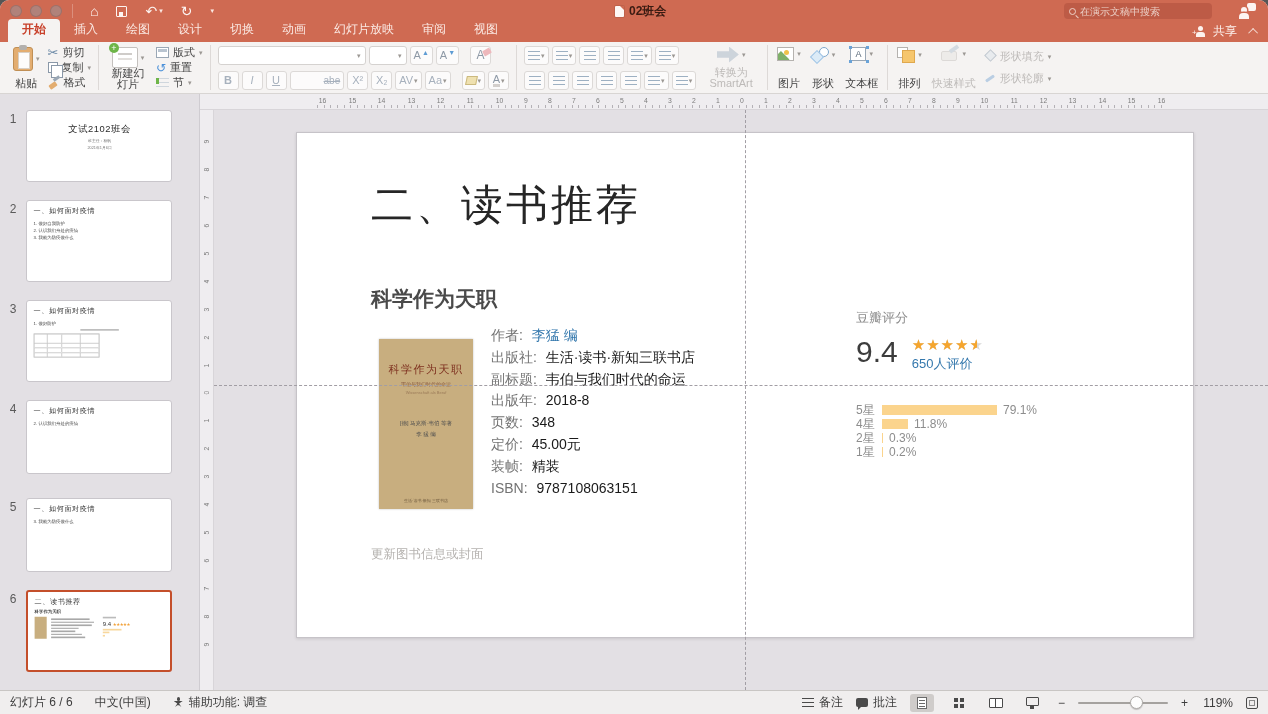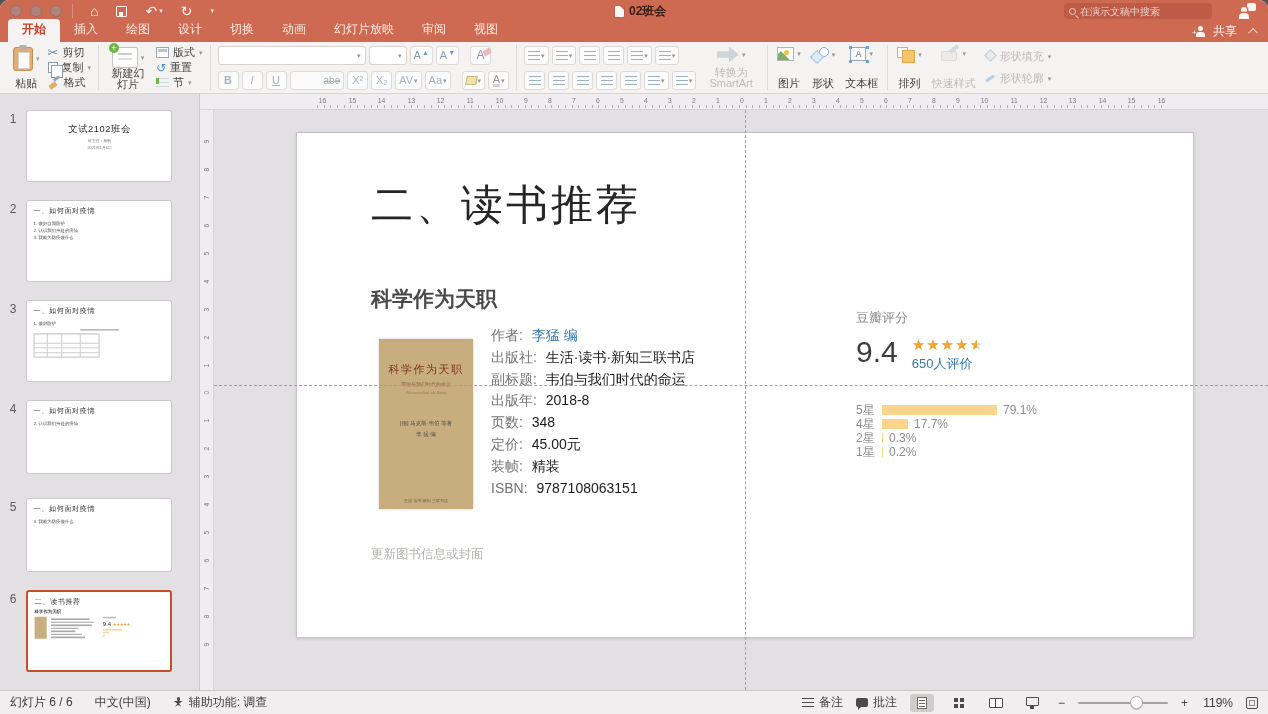--- a/index.html
+++ b/index.html
@@ -744,21 +744,21 @@
 
                 <div class="r-bar-row">
                   <span class="r-bar-label">5星</span>
                   <span class="r-bar-fill" style="width: 115px;"></span>
                   <span>79.1%</span>
                 </div>
 
                 <div class="r-bar-row">
                   <span class="r-bar-label">4星</span>
                   <span class="r-bar-fill" style="width: 26px;"></span>
-                  <span>17.7%</span>
+                  <span>11.8%</span>
                 </div>
 
 
                 <div class="r-bar-row">
                   <span class="r-bar-label">2星</span>
                   <span class="r-bar-fill" style="width: 1px;"></span>
                   <span>0.3%</span>
                 </div>
 
                 <div class="r-bar-row">

